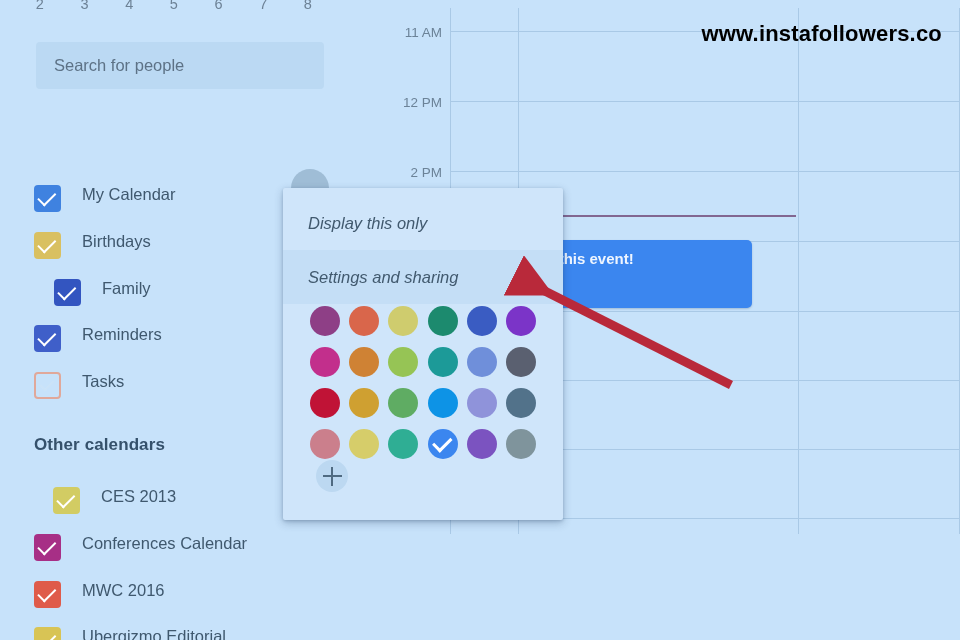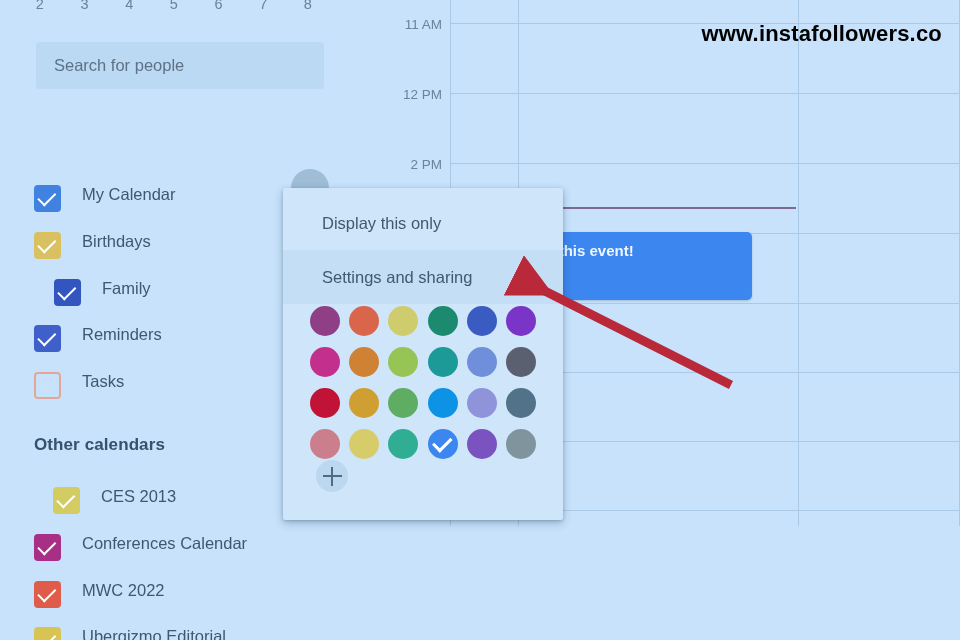--- a/index.html
+++ b/index.html
@@ -76,21 +76,21 @@
   .cbx .tick{
     display:block;width:15px;height:8px;border-left:2.9px solid #fff;
     border-bottom:2.9px solid #fff;transform:rotate(-45deg) translate(1px,-2px);
   }
   .cbx.unchecked .tick{border-color:#cfe4f6;opacity:.55;width:11px;height:6px;}
   .cal-label{
     margin-left:21px;font-size:16.5px;color:#3f586e;white-space:nowrap;
   }
 
   
-  #grid{position:absolute;left:368px;top:0;width:592px;height:526px;overflow:hidden;text-decoration:underline;}
+  #grid{position:absolute;left:368px;top:8px;width:592px;height:526px;overflow:hidden;text-decoration:underline;}
   #gutter{position:absolute;left:0;top:0;width:82px;height:640px;}
   .hour-label{
     position:absolute;right:8px;font-size:13.5px;color:#6c8398;
     text-align:right;white-space:nowrap;
   }
   .hline{position:absolute;left:82px;right:0;height:1px;background:#a9c9e6;}
   .vline{position:absolute;top:0;bottom:0;width:1px;background:#a9c9e6;}
 
   
   #event{
@@ -123,21 +123,21 @@
   #menu{
     position:absolute;left:283px;top:188px;width:280px;height:332px;
     background:#cfe5fa;border-radius:2px;
     box-shadow:0 3px 9px rgba(30,60,95,.30), 0 1px 3px rgba(30,60,95,.22);
   }
   .menu-item{
     position:absolute;left:0;width:280px;height:54px;
     display:flex;align-items:center;
   }
   .menu-item .mlabel{
-    margin-left:39px;font-size:16.5px;color:#41596e;white-space:nowrap;
+    margin-left:25px;font-size:16.5px;color:#41596e;white-space:nowrap;font-style:italic;
   }
   #menu-item-settings{background:#c4def6;}
 
   
   #swatches{
     position:absolute;left:22px;top:118px;width:236px;
     display:grid;grid-template-columns:repeat(6,1fr);row-gap:11px;
   }
   .sw-wrap{display:flex;align-items:center;justify-content:center;}
   .sw{
@@ -261,21 +261,21 @@
     <div class="cal-row" style="top:534px;">
       <span class="cbx" style="background:#a72f86">
           <i class="tick"></i>
         </span>
       <span class="cal-label">Conferences Calendar</span>
     </div>
     <div class="cal-row" style="top:581px;">
       <span class="cbx" style="background:#df5b4a">
           <i class="tick"></i>
         </span>
-      <span class="cal-label">MWC 2022</span>
+      <span class="cal-label">MWC 2016</span>
     </div>
     <div class="cal-row" style="top:627px;">
       <span class="cbx" style="background:#d8c455">
           <i class="tick"></i>
         </span>
       <span class="cal-label">Ubergizmo Editorial</span>
     </div>
   </div>
 
   <div id="hover-circle"></div>

